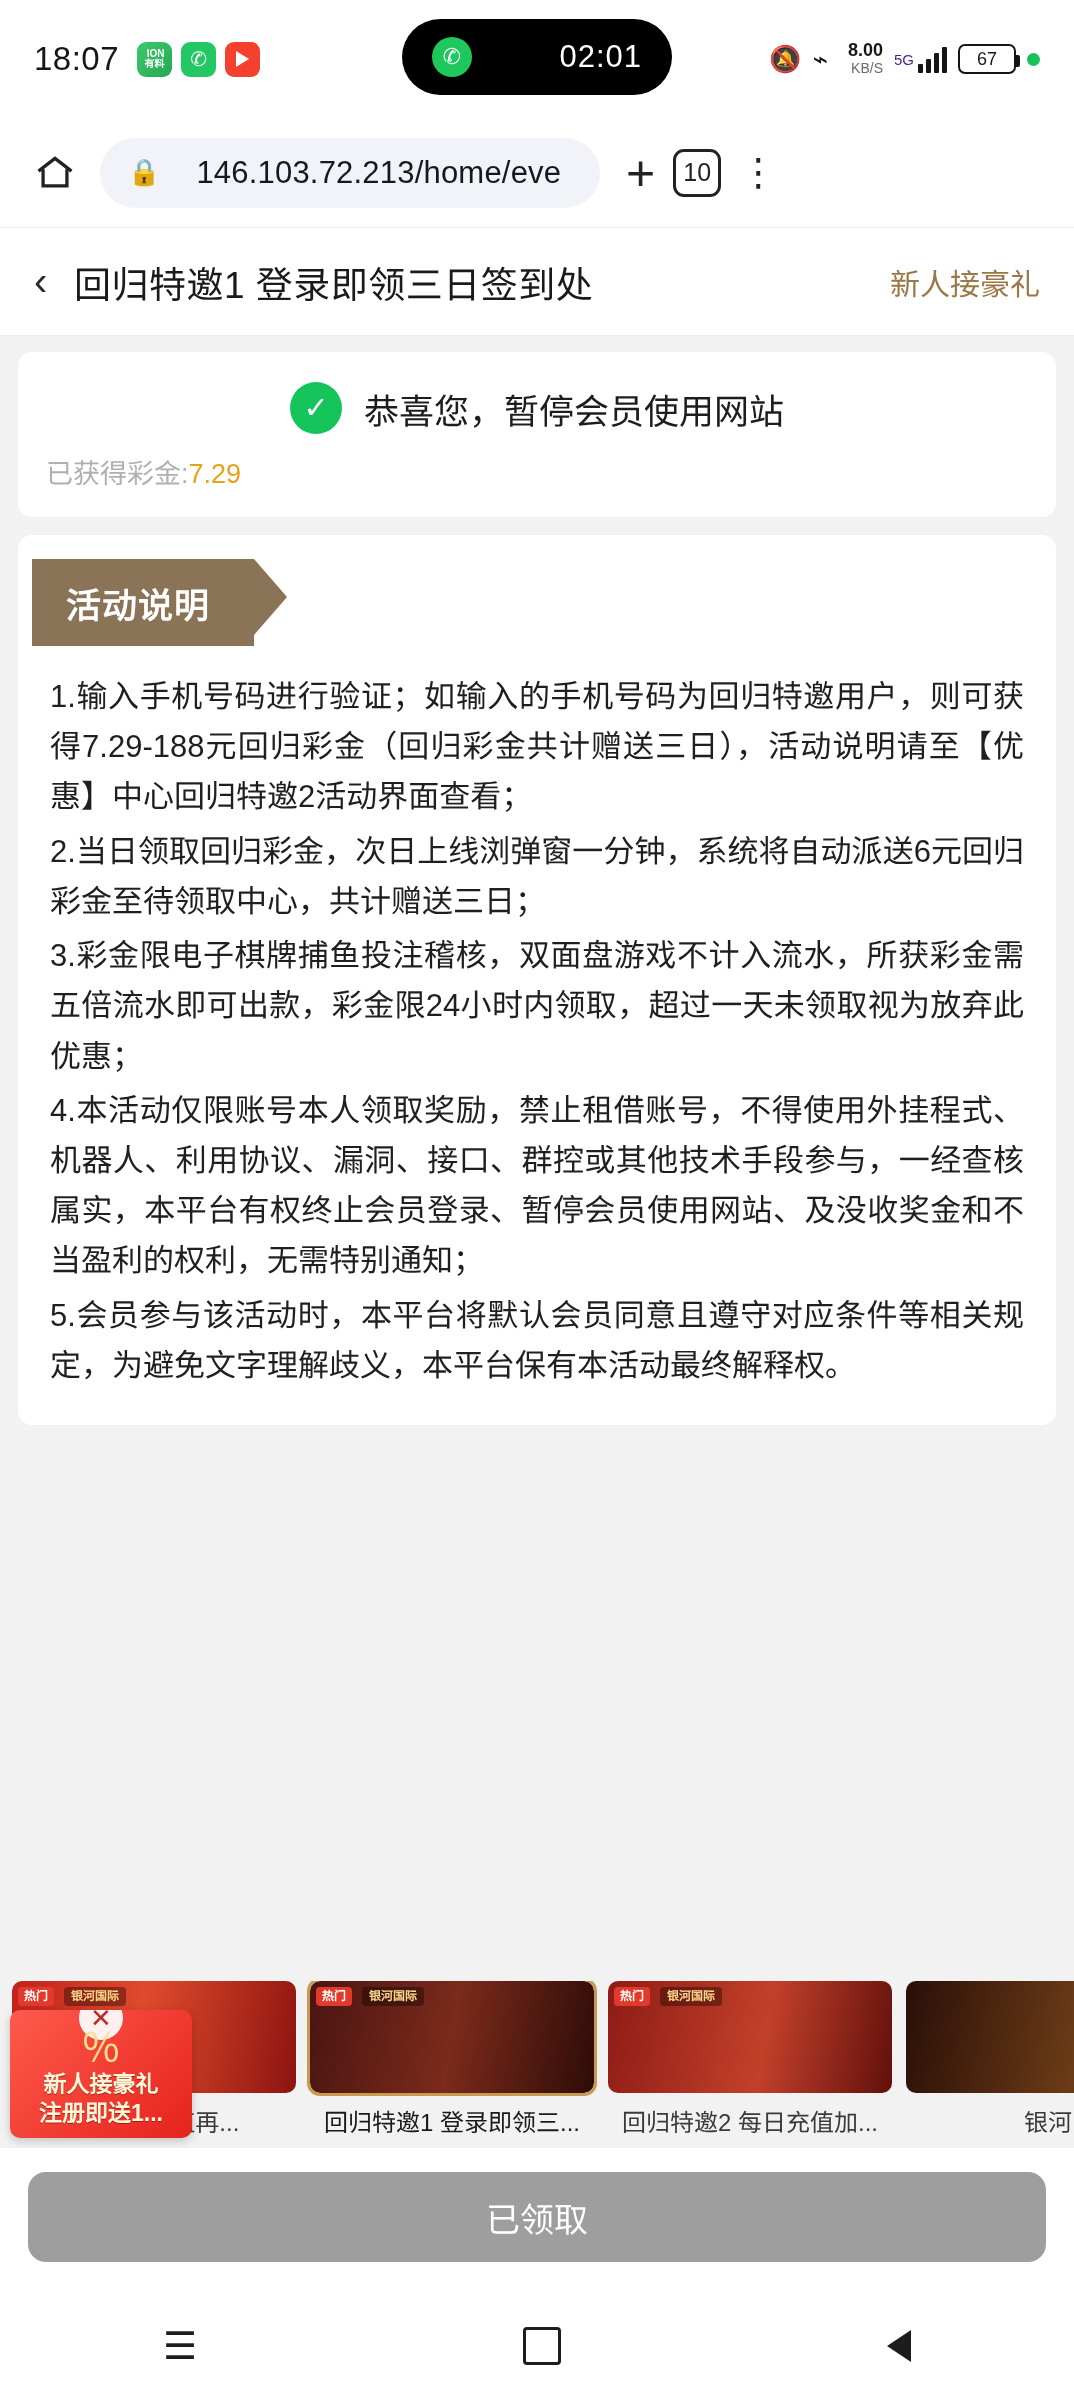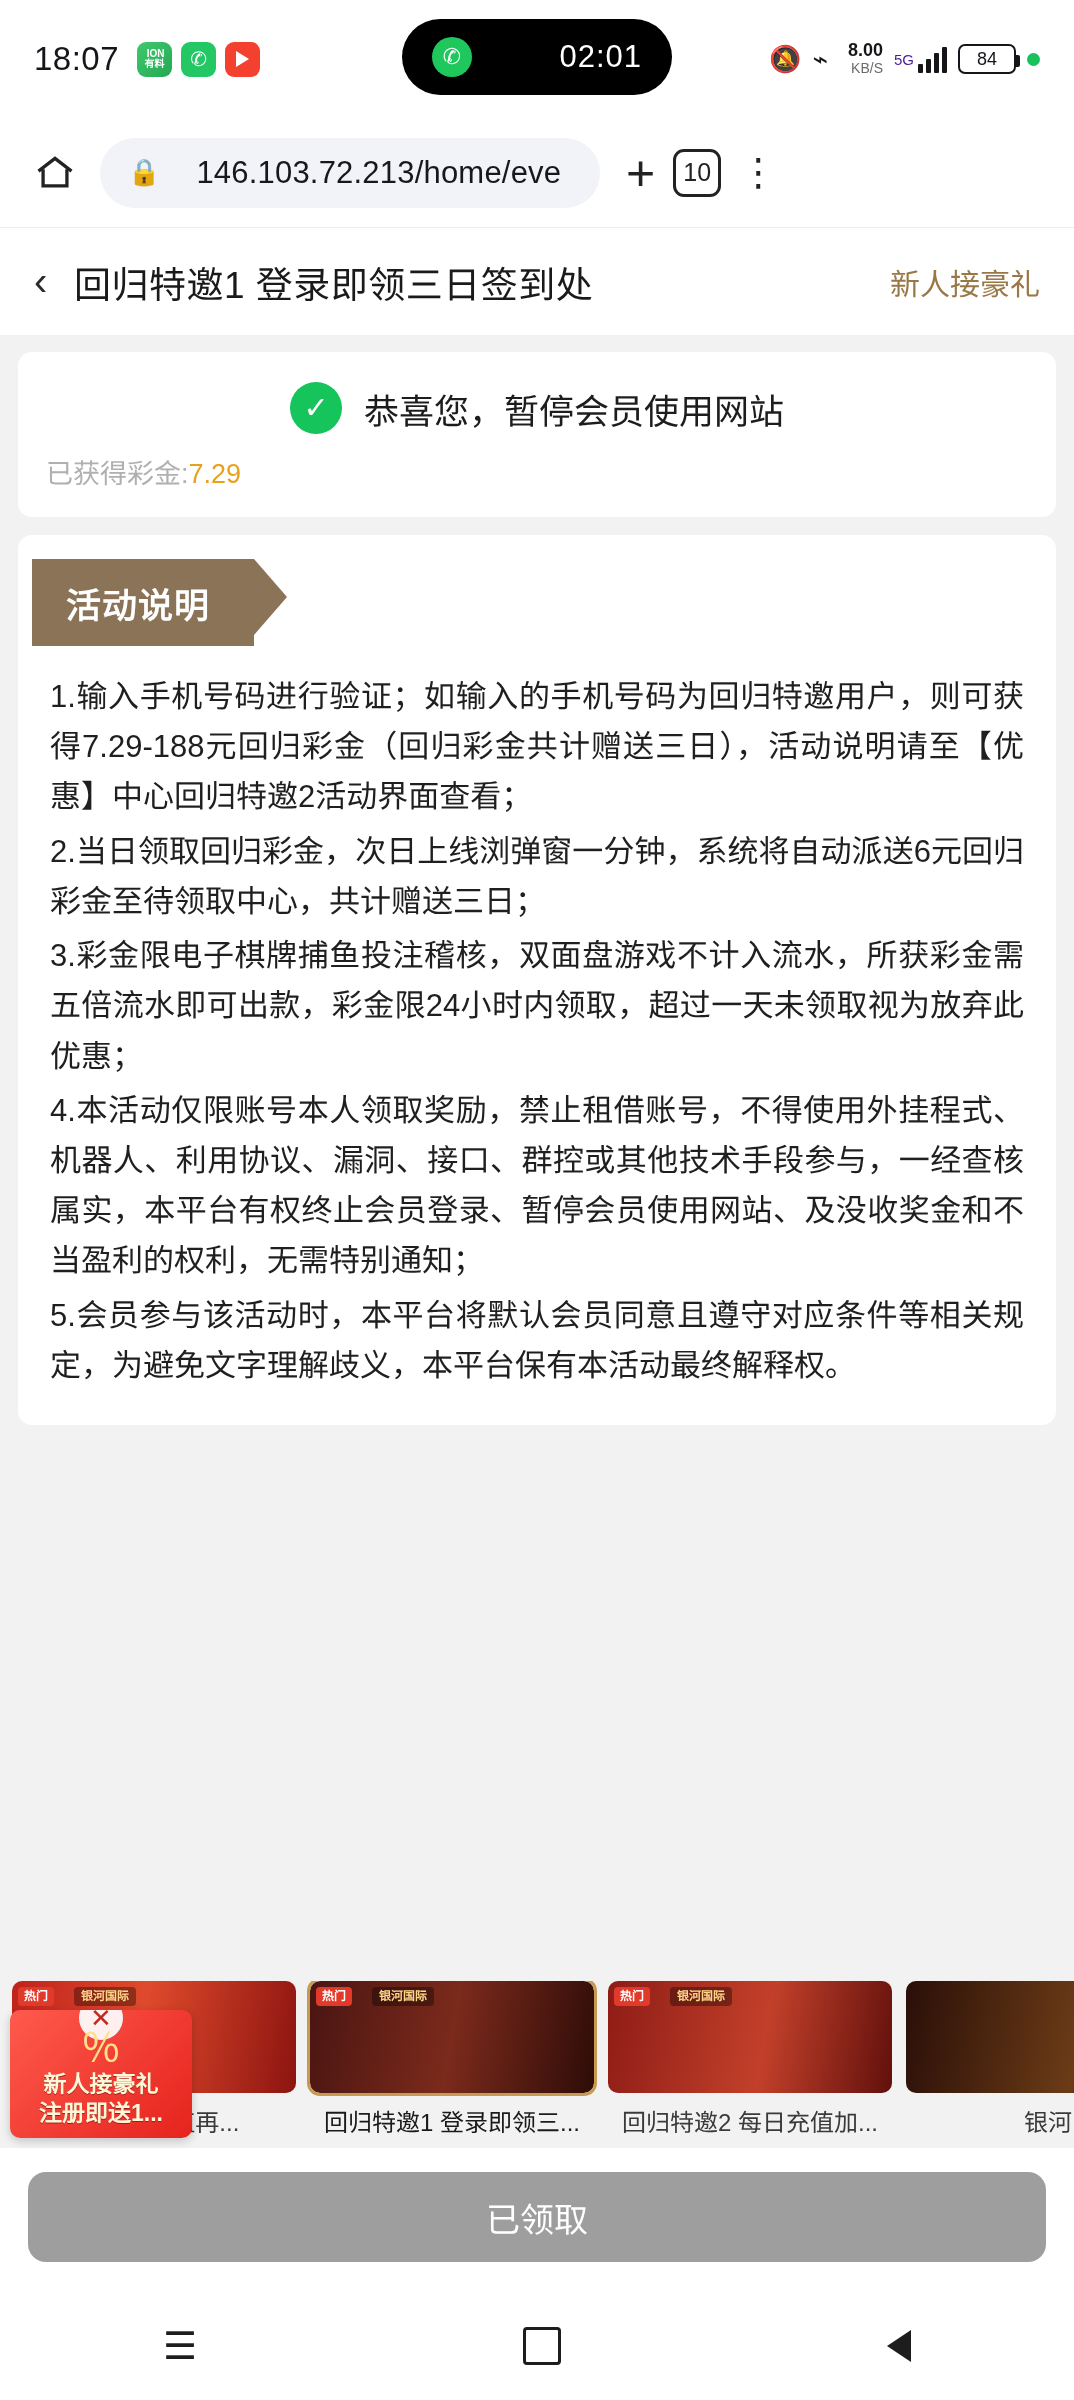--- a/index.html
+++ b/index.html
@@ -207,21 +207,21 @@
   .p2 { background: linear-gradient(100deg,#4a1512 0%,#7b2a1b 50%,#2e0c08 100%); }
   .p3 { background: linear-gradient(100deg,#8e1c16 0%,#c2402a 55%,#61100c 100%); }
   .p4 { background: linear-gradient(100deg,#2a0f08 0%,#6b3b16 60%,#150705 100%); }
   .hot-tag {
     position: absolute; left: 6px; top: 6px;
     background: #e23a2a; color: #fff;
     font-size: 12px; padding: 2px 6px; border-radius: 4px;
     font-weight: bold;
   }
   .brand-tag {
-    position: absolute; left: 62px; top: 6px;
+    position: absolute; left: 52px; top: 6px;
     background: rgba(0,0,0,.35); color: #ffd98a;
     font-size: 12px; padding: 2px 7px; border-radius: 4px;
   }
   .promo-caption {
     margin-top: 10px;
     font-size: 24px; color: #3a3a3a;
     white-space: nowrap; overflow: hidden; text-overflow: ellipsis;
     text-align: center;
   }
   .promo.selected .promo-caption { color: #1a1a1a; }
@@ -310,21 +310,21 @@
       <div class="sig-group">
         <span class="sig-5g">5G</span>
         <span class="bars">
             <i></i>
             <i></i>
             <i></i>
             <i></i>
           </span>
       </div>
       <div class="battery">
-        <span>84</span>
+        <span>67</span>
       </div>
       <span class="dot-green"></span>
     </div>
   </div>
 
   <div class="browserbar">
     <div class="bb-home">
       <svg width="44" height="44" viewBox="0 0 24 24" fill="none" stroke="#222" stroke-width="1.8">
         <path d="M3 11l9-7 9 7"></path>
           <path d="M5.5 10v9h13v-9"></path>

